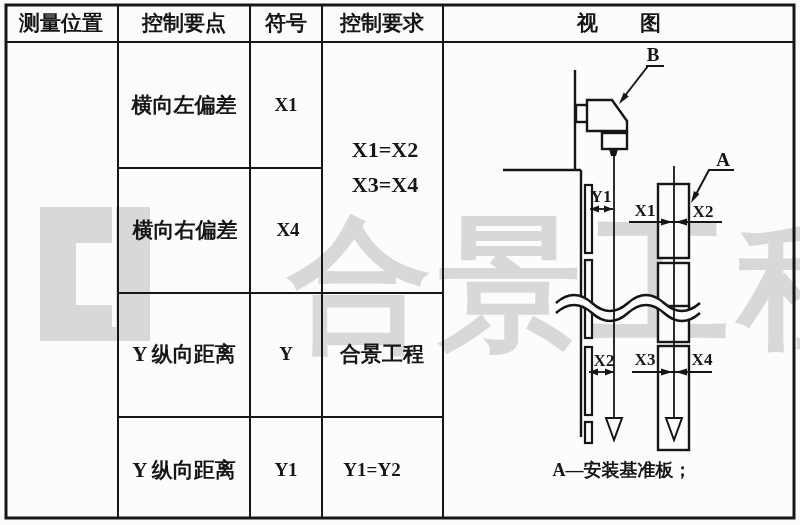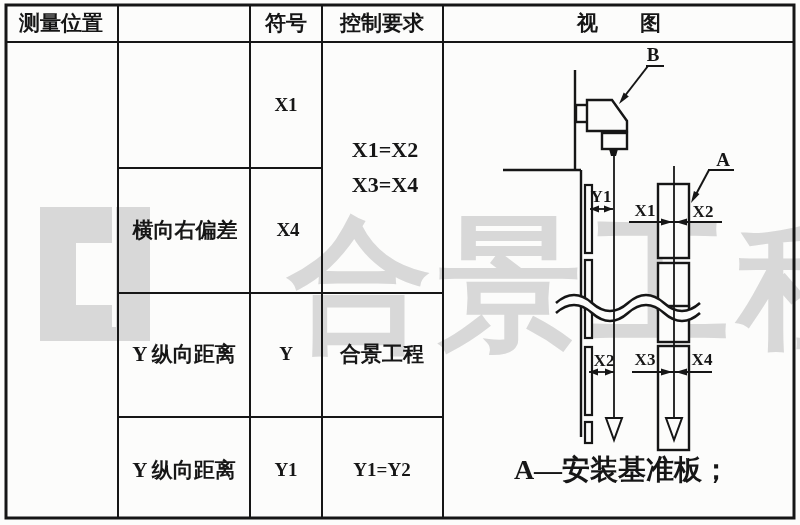--- a/index.html
+++ b/index.html
@@ -18,21 +18,21 @@
   
   .txt{
     position:absolute;transform:translate(-50%,-50%);
     white-space:pre;text-align:center;color:#161616;z-index:3;
   }
   .cn {font-size:21px;font-weight:bold;line-height:37px;}
   .sym{font-size:19px;font-weight:bold;}
   .req{font-size:22px;font-weight:bold;line-height:35px;}
   .dim{font-size:17px;font-weight:bold;}
   .lbl{font-size:19px;font-weight:bold;}
-  .cap{font-size:28px;font-weight:bold;}
+  .cap{font-size:18px;font-weight:bold;}
   svg{position:absolute;left:0;top:0;z-index:2;}
   svg *{vector-effect:none;}
 </style>
 </head>
 <body>
 
 <div class="page">
 
   <svg width="800" height="525" style="z-index:0">
     <path d="M40,207 H112 V243 H76 V305 H112 V341 H40 Z" fill="#d8d8d8"></path>
@@ -121,38 +121,40 @@
         <g stroke-width="2">
           <line x1="708" y1="170" x2="734" y2="170"></line>
           <line x1="709" y1="170" x2="694" y2="198"></line>
           <path d="M691,203 L699.5,194 L693.9,191 Z" fill="#161616" stroke="none"></path>
         </g>
       </g>
     </g>
   </svg>
 
   <div class="txt cn" style="left:61px;top:23px">测量位置</div>
+  <div class="txt cn" style="left:184px;top:23px">控制要点</div>
   <div class="txt cn" style="left:286px;top:23px">符号</div>
   <div class="txt cn" style="left:619px;top:23px">视　　图</div>
   <div class="txt cn" style="left:382px;top:23px">控制要求</div>
 
 
+  <div class="txt cn" style="left:184px;top:105px">横向左偏差</div>
   <div class="txt cn" style="left:185px;top:230px">横向右偏差</div>
   <div class="txt cn" style="left:184px;top:354px">Y 纵向距离</div>
   <div class="txt cn" style="left:184px;top:470px">Y 纵向距离</div>
 
   <div class="txt sym" style="left:286px;top:105px">X1</div>
   <div class="txt sym" style="left:288px;top:230px">X4</div>
   <div class="txt sym" style="left:286px;top:354px">Y</div>
   <div class="txt sym" style="left:286px;top:470px">Y1</div>
 
   <div class="txt req" style="left:385px;top:167px">X1=X2
 X3=X4</div>
   <div class="txt cn" style="left:382px;top:354px">合景工程</div>
-  <div class="txt sym" style="left:382px;top:470px">Y1=Y2</div>
+  <div class="txt sym" style="left:372px;top:470px">Y1=Y2</div>
 
   <div class="txt lbl" style="left:653px;top:55px">B</div>
   <div class="txt lbl" style="left:723px;top:160px">A</div>
   <div class="txt dim" style="left:601px;top:197px">Y1</div>
   <div class="txt dim" style="left:645px;top:211px">X1</div>
   <div class="txt dim" style="left:703px;top:212px">X2</div>
   <div class="txt dim" style="left:604px;top:361px">X2</div>
   <div class="txt dim" style="left:645px;top:360px">X3</div>
   <div class="txt dim" style="left:702px;top:360px">X4</div>
 

